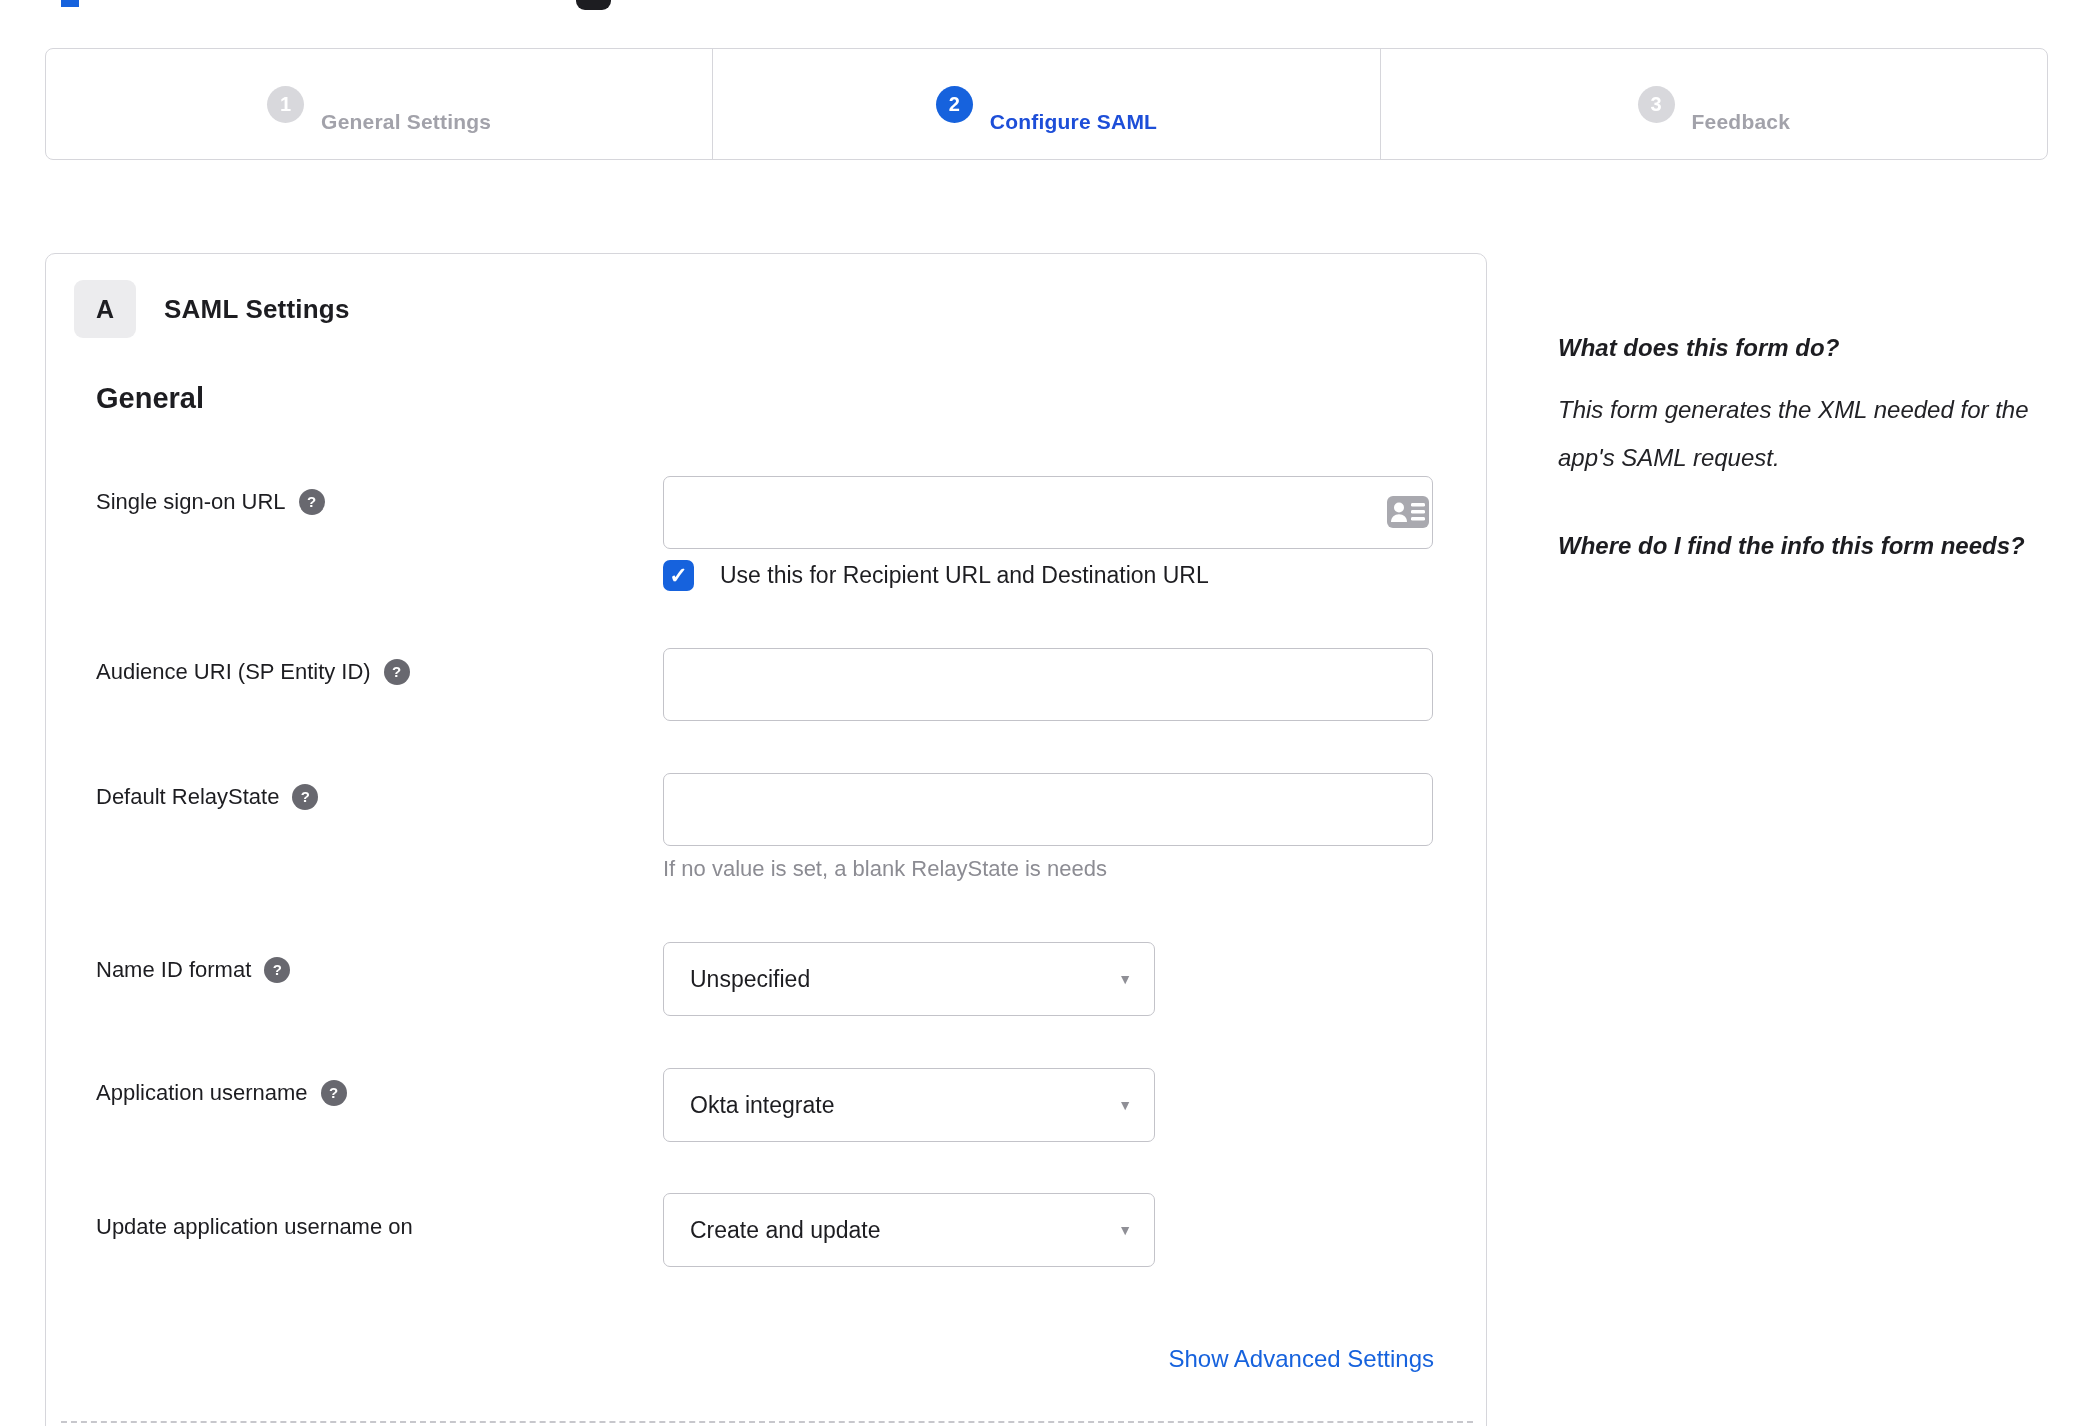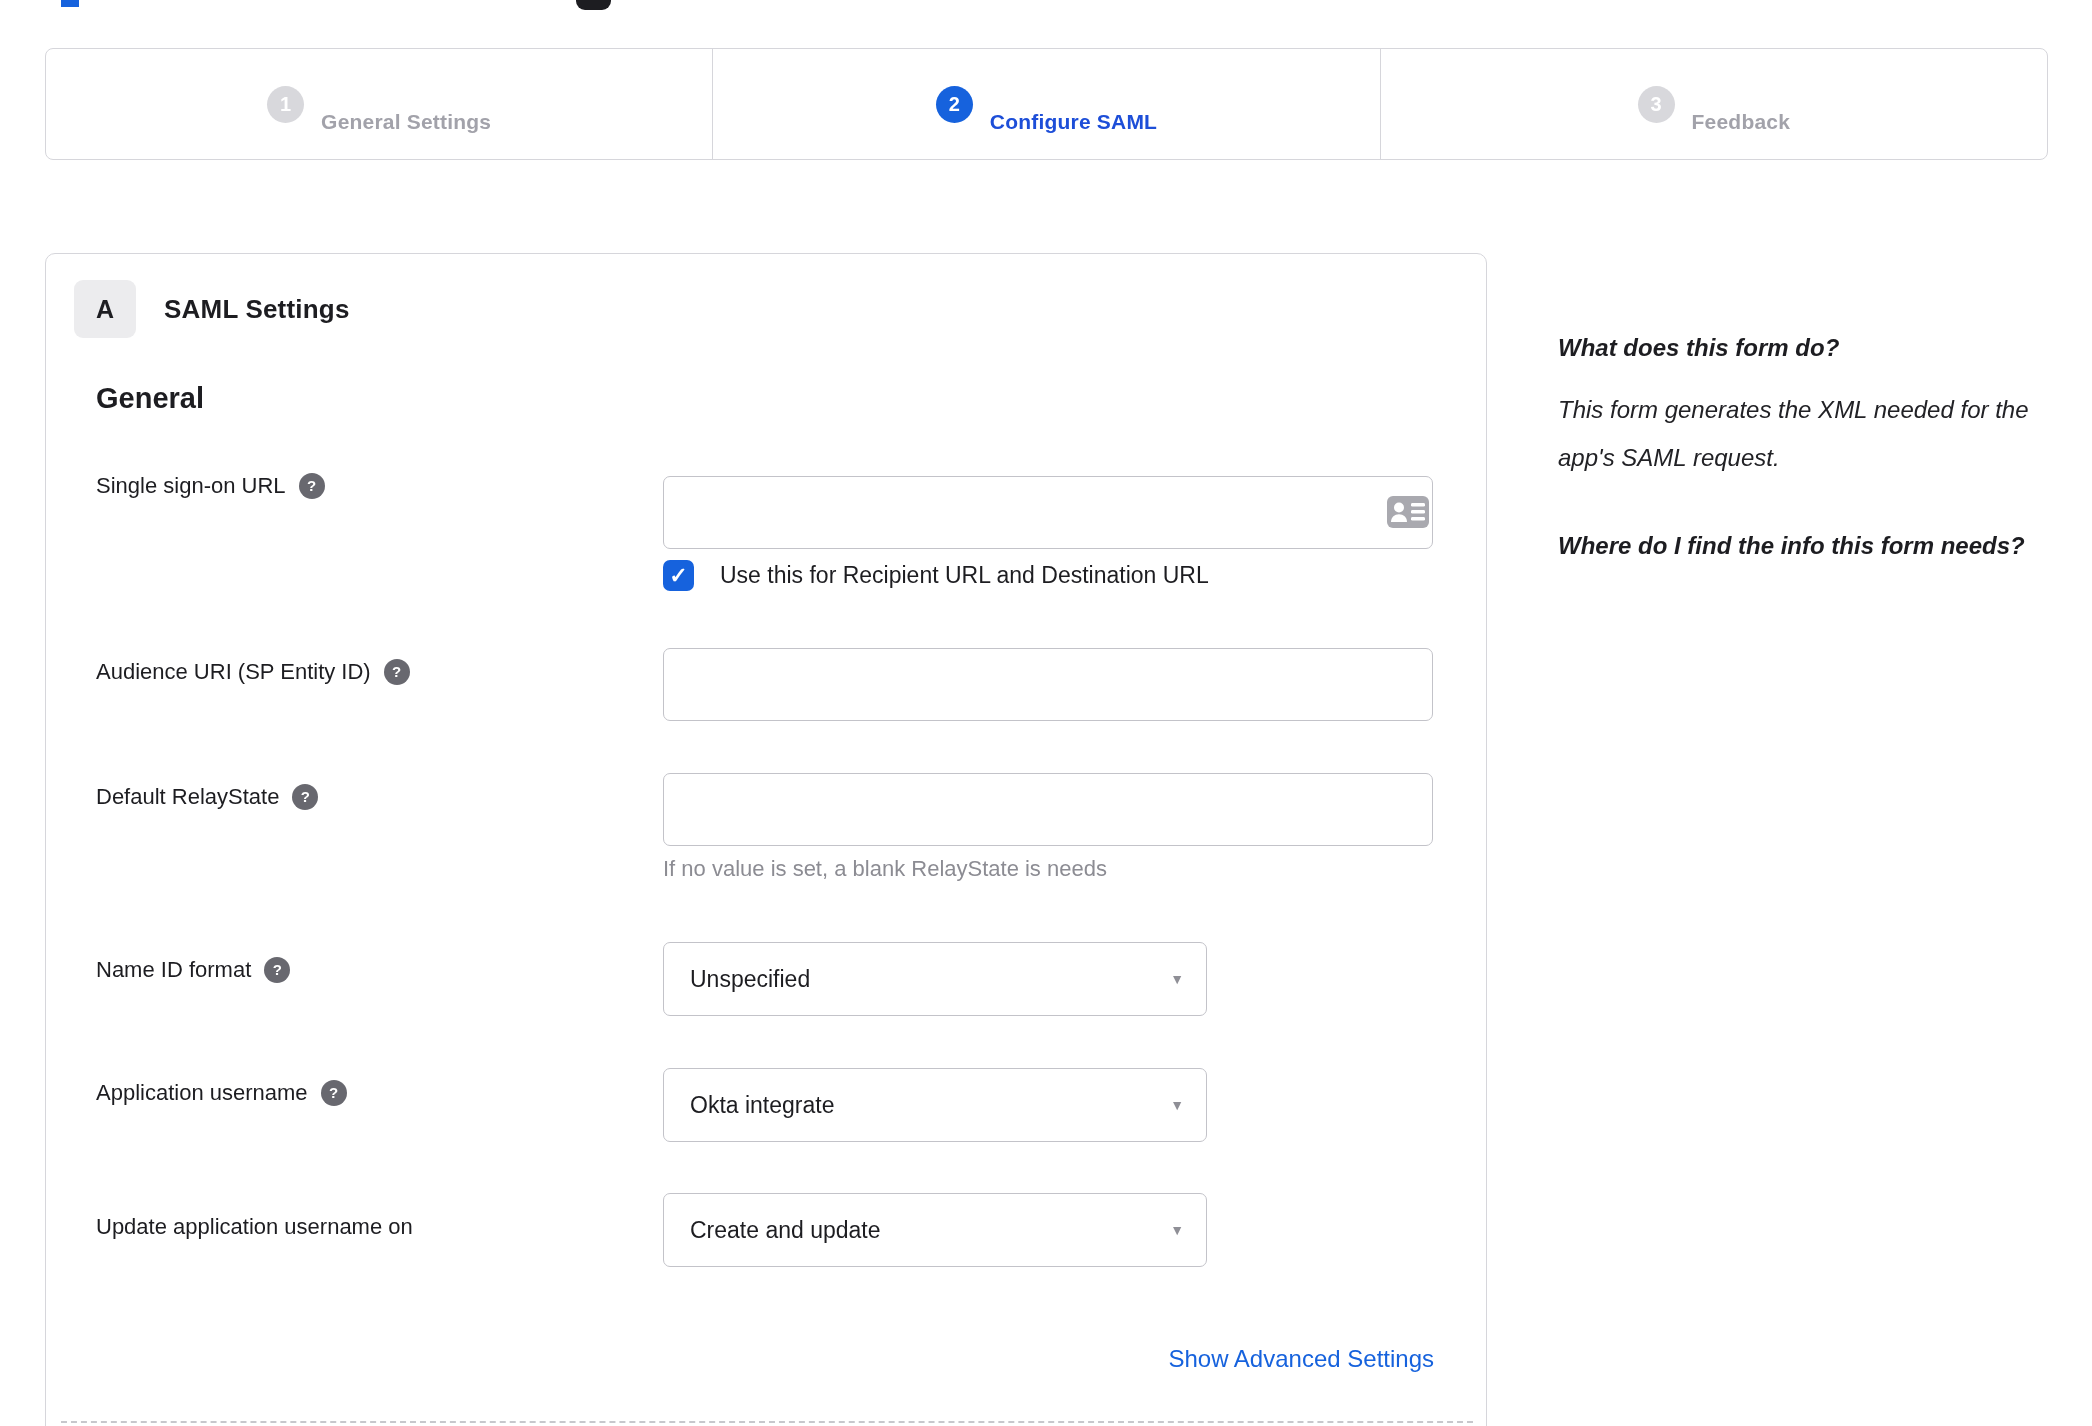--- a/index.html
+++ b/index.html
@@ -40,21 +40,21 @@
             padding:0 70px 0 24px; color:#1d1d21; outline:none; }
   .input-icon { position:absolute; left:1340px; width:44px; height:34px; }
 
   .checkrow { position:absolute; left:617px; display:flex; align-items:center; gap:26px; }
   .checkbox { width:31px; height:31px; border-radius:7px; background:#1662dd; color:#fff;
               display:flex; align-items:center; justify-content:center; font-size:22px; font-weight:700; }
   .checklabel { font-size:23px; }
 
   .hint { position:absolute; left:617px; font-size:22px; color:#8c8c93; }
 
-  .select { position:absolute; left:617px; width:544px; height:74px; border:1px solid #c3c3c9;
+  .select { position:absolute; left:617px; width:492px; height:74px; border:1px solid #c3c3c9;
             border-radius:7px; background:#fff; display:flex; align-items:center;
             padding:0 54px 0 26px; font-size:23px; cursor:pointer; }
   .select .caret { position:absolute; right:22px; font-size:14px; color:#8f8f96; }
 
   .adv-link { position:absolute; top:1091px; right:52px; font-size:24px; font-weight:500;
               color:#1662dd; text-decoration:none; cursor:pointer; }
 
   .dash-sep { position:absolute; left:15px; top:1167px; width:1412px; border-top:2px dashed #c7c7cc; }
 
   
@@ -82,21 +82,21 @@
     <span class="step-label">Feedback</span>
   </div>
 </div>
 
 <div class="panel">
 
   <div class="badge">A</div>
   <h2 class="panel-title">SAML Settings</h2>
   <h3 class="section-title">General</h3>
 
-  <div class="flabel" style="top:218px;">
+  <div class="flabel" style="top:234px;">
     <span>Single sign-on URL</span>
     <span class="help">?</span>
   </div>
   <input class="tinput" style="top: 222px;" type="text" value="">
   <svg class="input-icon" style="top:241px;" viewBox="0 0 44 34">
     <rect x="1" y="1" width="42" height="32" rx="6" fill="#a9a9af"></rect>
     <circle cx="13" cy="12.5" r="5" fill="#ffffff"></circle>
     <path d="M5 27c0-5 3.6-7.8 8-7.8s8 2.8 8 7.8z" fill="#ffffff"></path>
     <rect x="25" y="8" width="14" height="3.6" rx="1.4" fill="#ffffff"></rect>
     <rect x="25" y="15" width="14" height="3.6" rx="1.4" fill="#ffffff"></rect>

